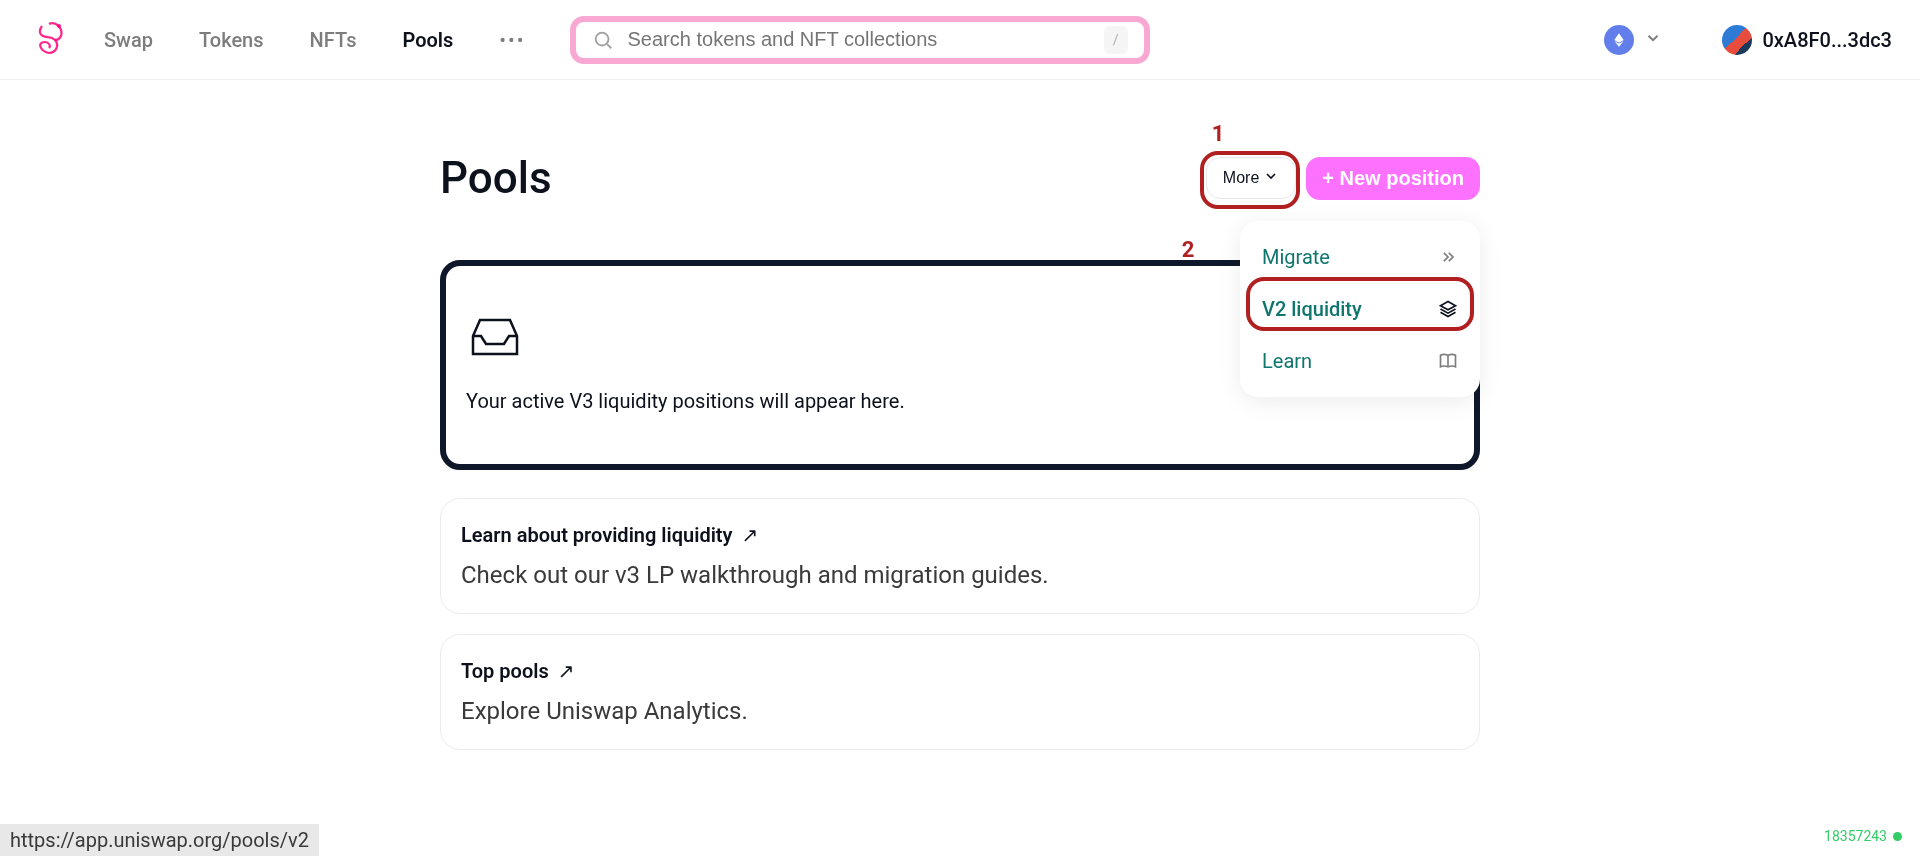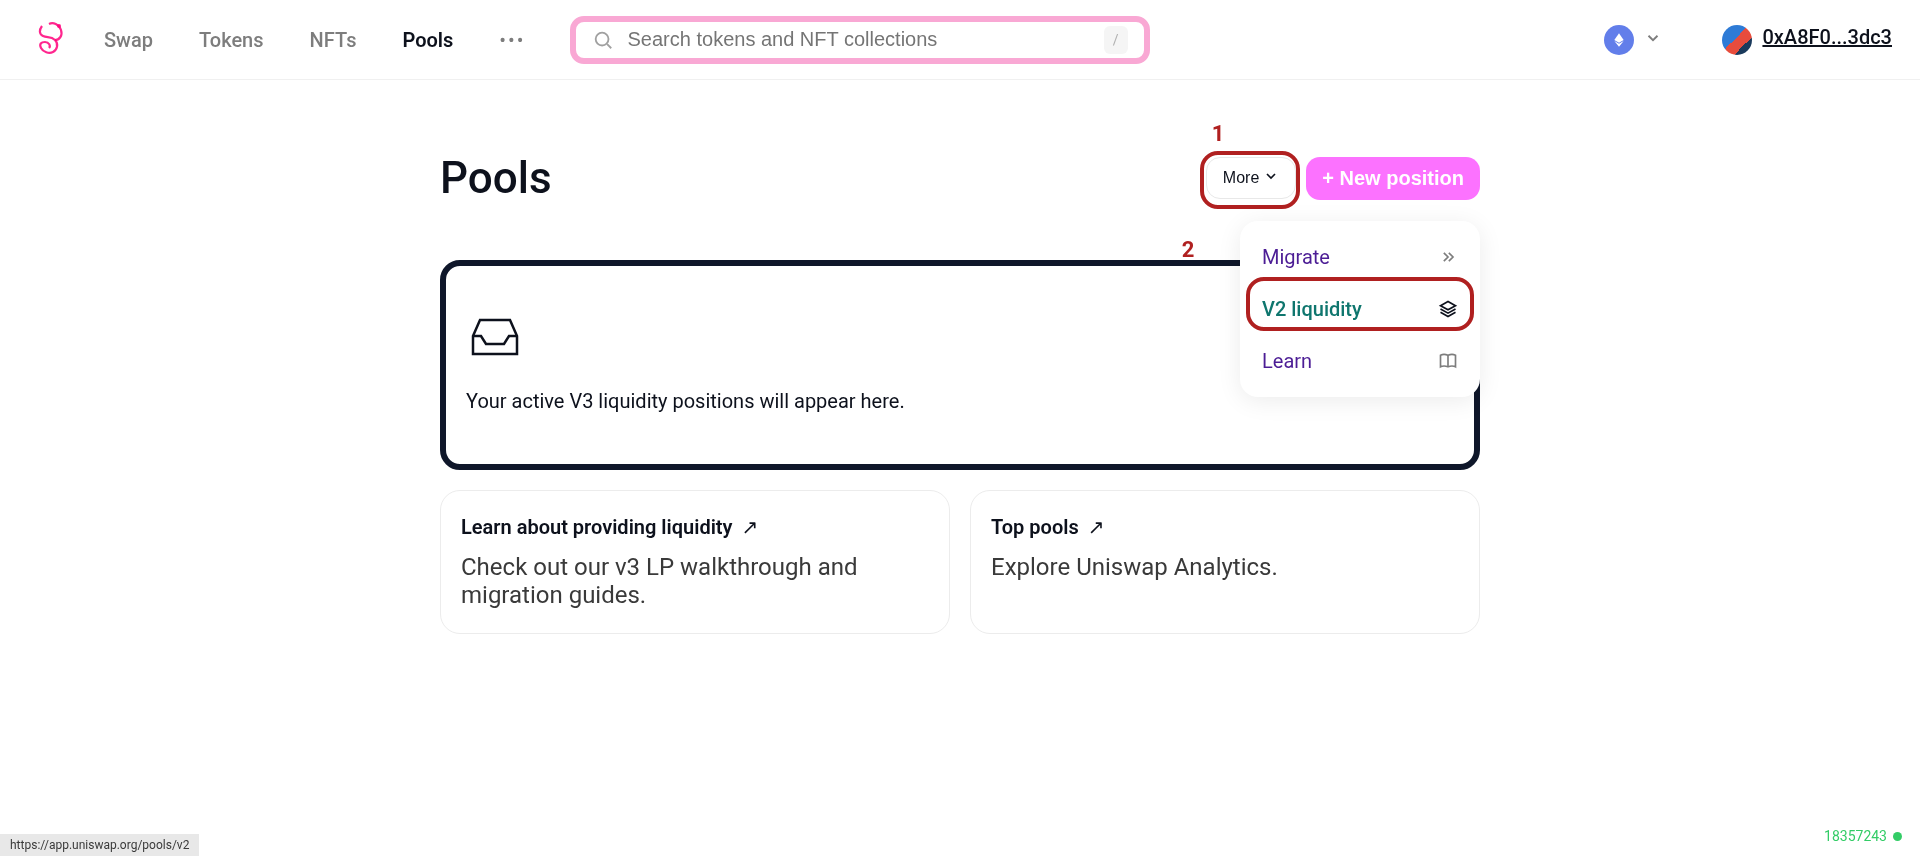--- a/index.html
+++ b/index.html
@@ -107,24 +107,23 @@
     border-radius: 50%;
     display: flex;
     align-items: center;
     justify-content: center;
   }
   .chevron {
     color: #7d7d7d;
   }
   .wallet {
     display: flex;
-    align-items: flex-start;
+    align-items: center;
     gap: 10px;
     cursor: pointer;
-    text-decoration: underline;
   }
   .wallet-avatar {
     width: 30px; height: 30px;
     border-radius: 50%;
     background: linear-gradient(135deg, #2e7bd6 0%, #2e7bd6 45%, #e74c3c 45%, #e74c3c 70%, #1a3a5c 70%);
   }
   .wallet-addr {
     font-size: 20px;
     font-weight: 500;
     color: #0d111c;
@@ -190,21 +189,21 @@
     box-shadow: 0 4px 24px rgba(0,0,0,0.08);
     padding: 10px 0;
     z-index: 100;
   }
   .dd-item {
     display: flex;
     align-items: center;
     justify-content: space-between;
     padding: 14px 22px;
     font-size: 20px;
-    color: #4c1d95;
+    color: #0f766e;
     cursor: pointer;
   }
   .dd-item.active {
     color: #0f766e;
     font-weight: 500;
   }
   .dd-icon {
     color: #7d7d7d;
     display: flex;
   }
@@ -240,21 +239,22 @@
   .empty-text {
     font-size: 20px;
     color: #0d111c;
     line-height: 1.5;
   }
 
   
   .cards {
     display: flex;
     gap: 20px;
-    margin-top: 20px;
+    margin-top: 28px;
+    flex-direction: column;
   }
   .card {
     flex: 1;
     border: 1px solid #ececec;
     border-radius: 20px;
     padding: 24px 20px;
     cursor: pointer;
   }
   .card-title {
     font-size: 20px;
@@ -271,21 +271,21 @@
     color: #3a3a3a;
   }
 
   
   .status-url {
     position: absolute;
     bottom: 0;
     left: 0;
     background: #e8e8e8;
     padding: 4px 10px;
-    font-size: 12px;
+    font-size: 20px;
     color: #3a3a3a;
   }
   .block-num {
     position: absolute;
     bottom: 12px;
     right: 18px;
     font-size: 14px;
     color: #33cc66;
     display: flex;
     align-items: center;

